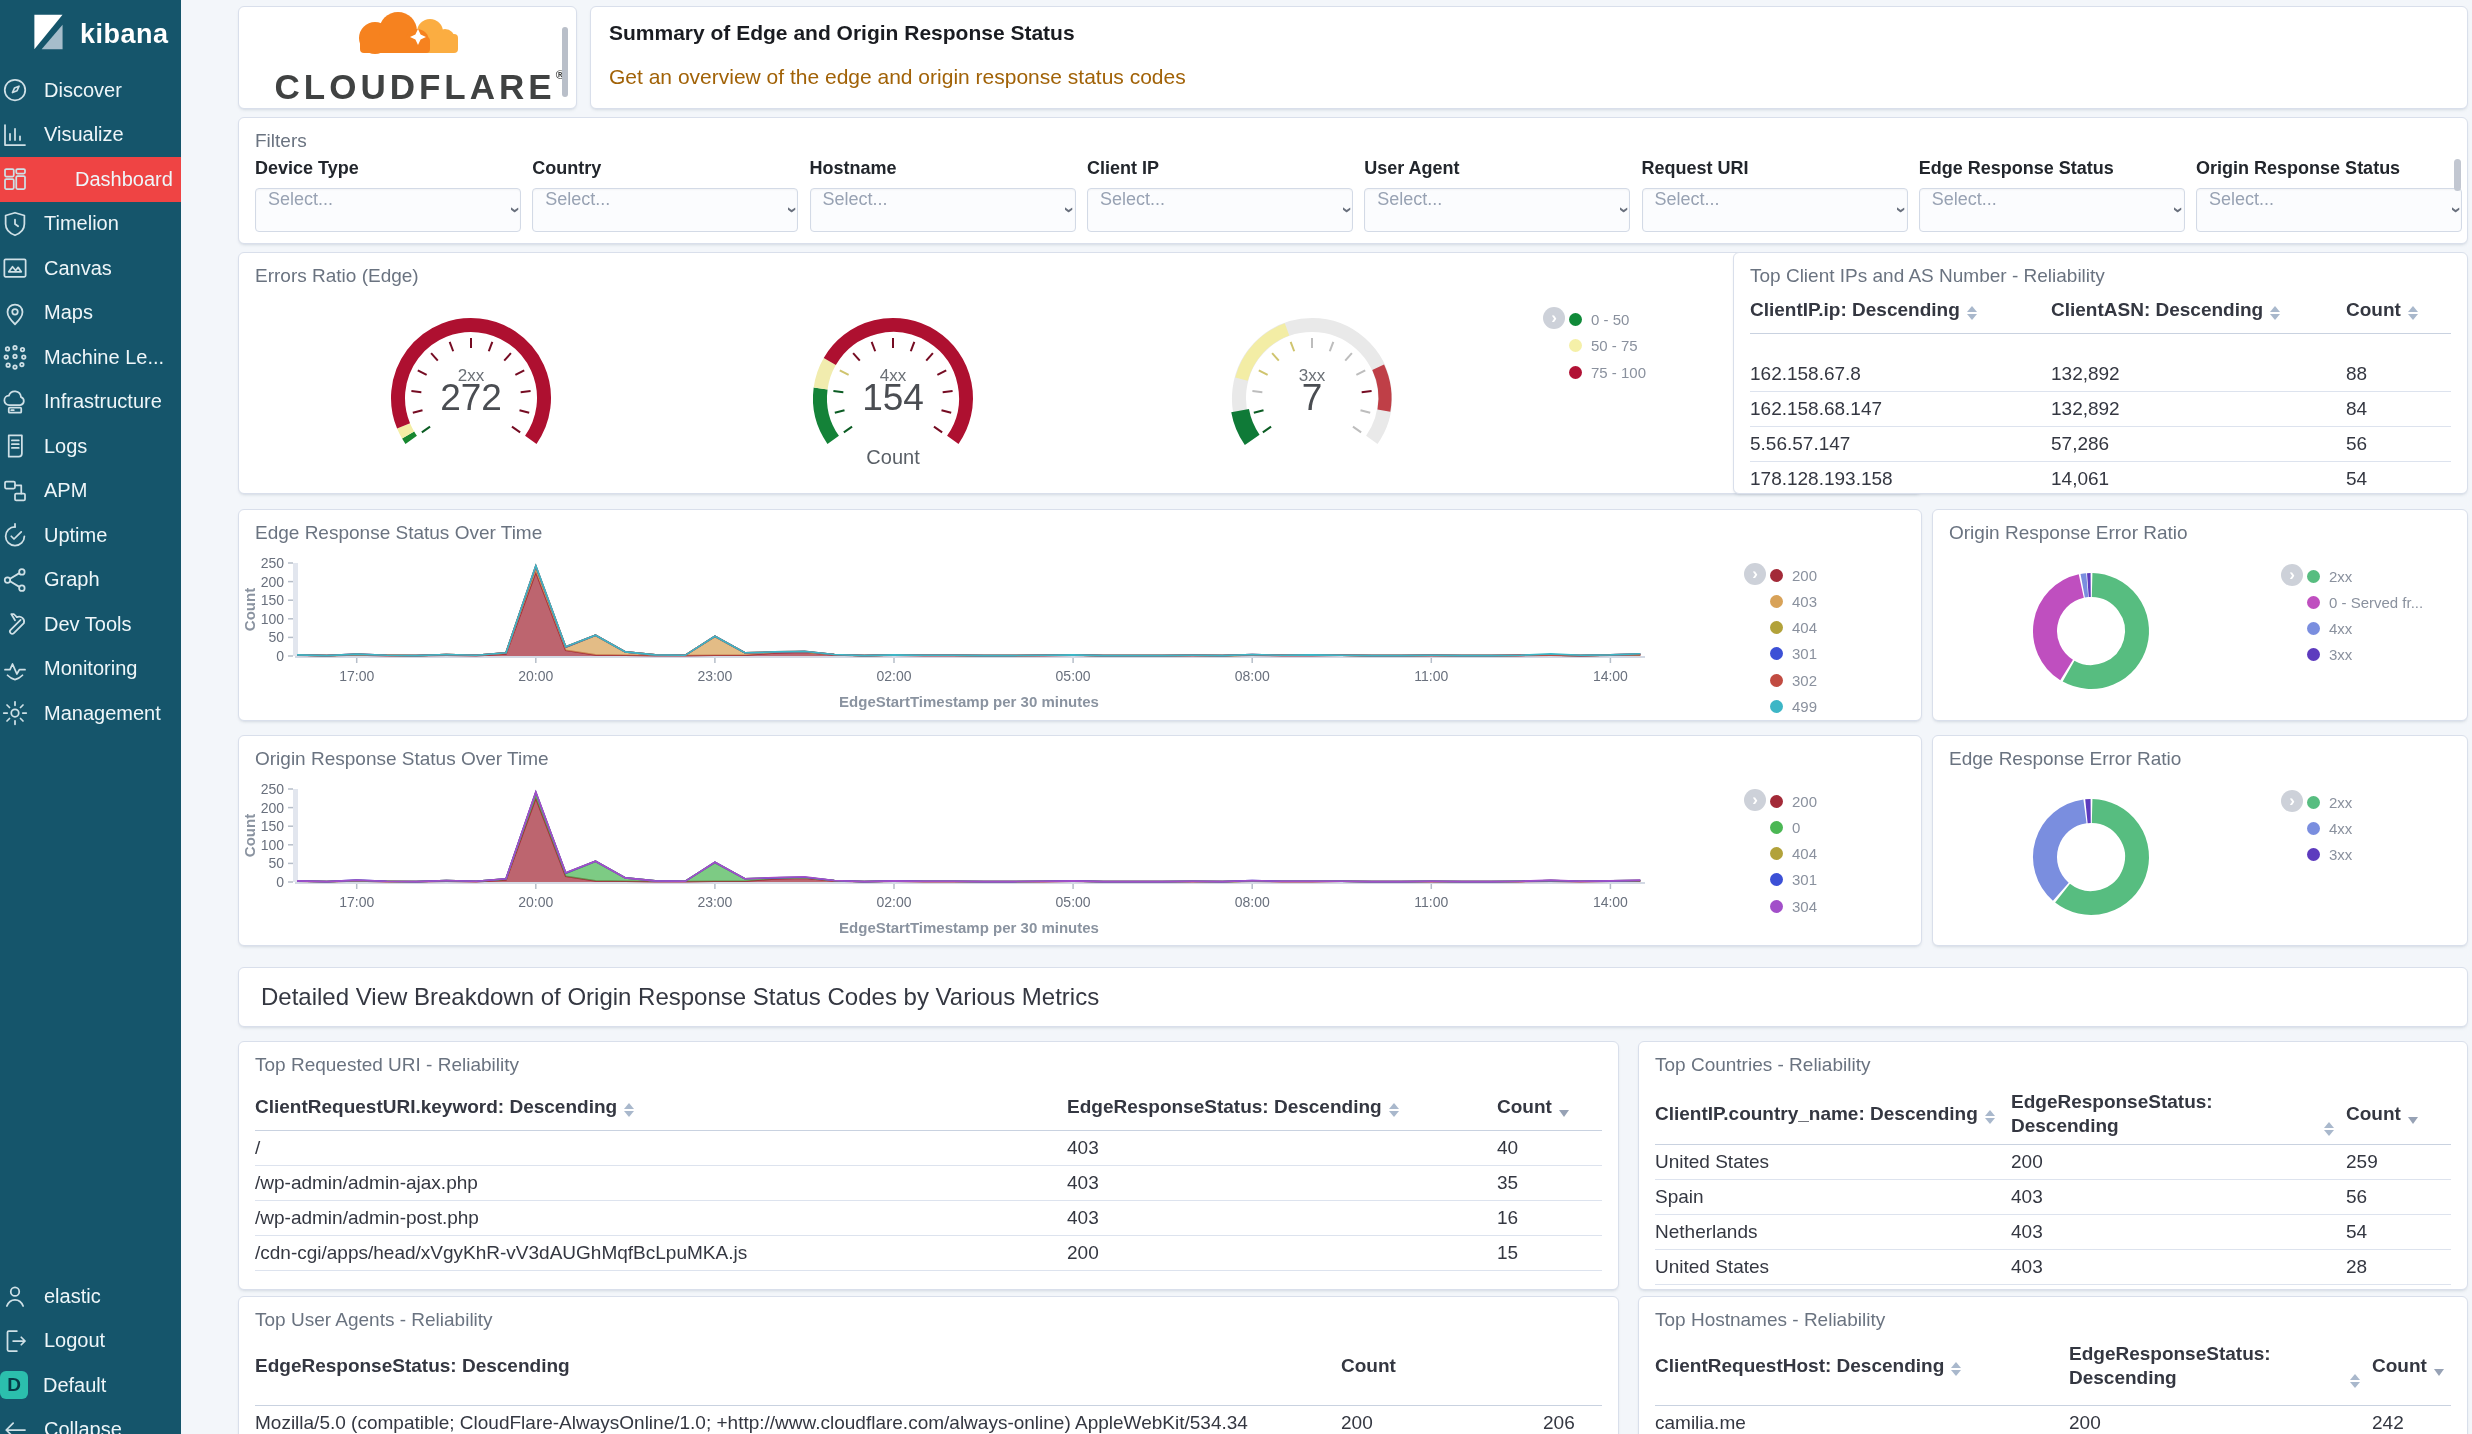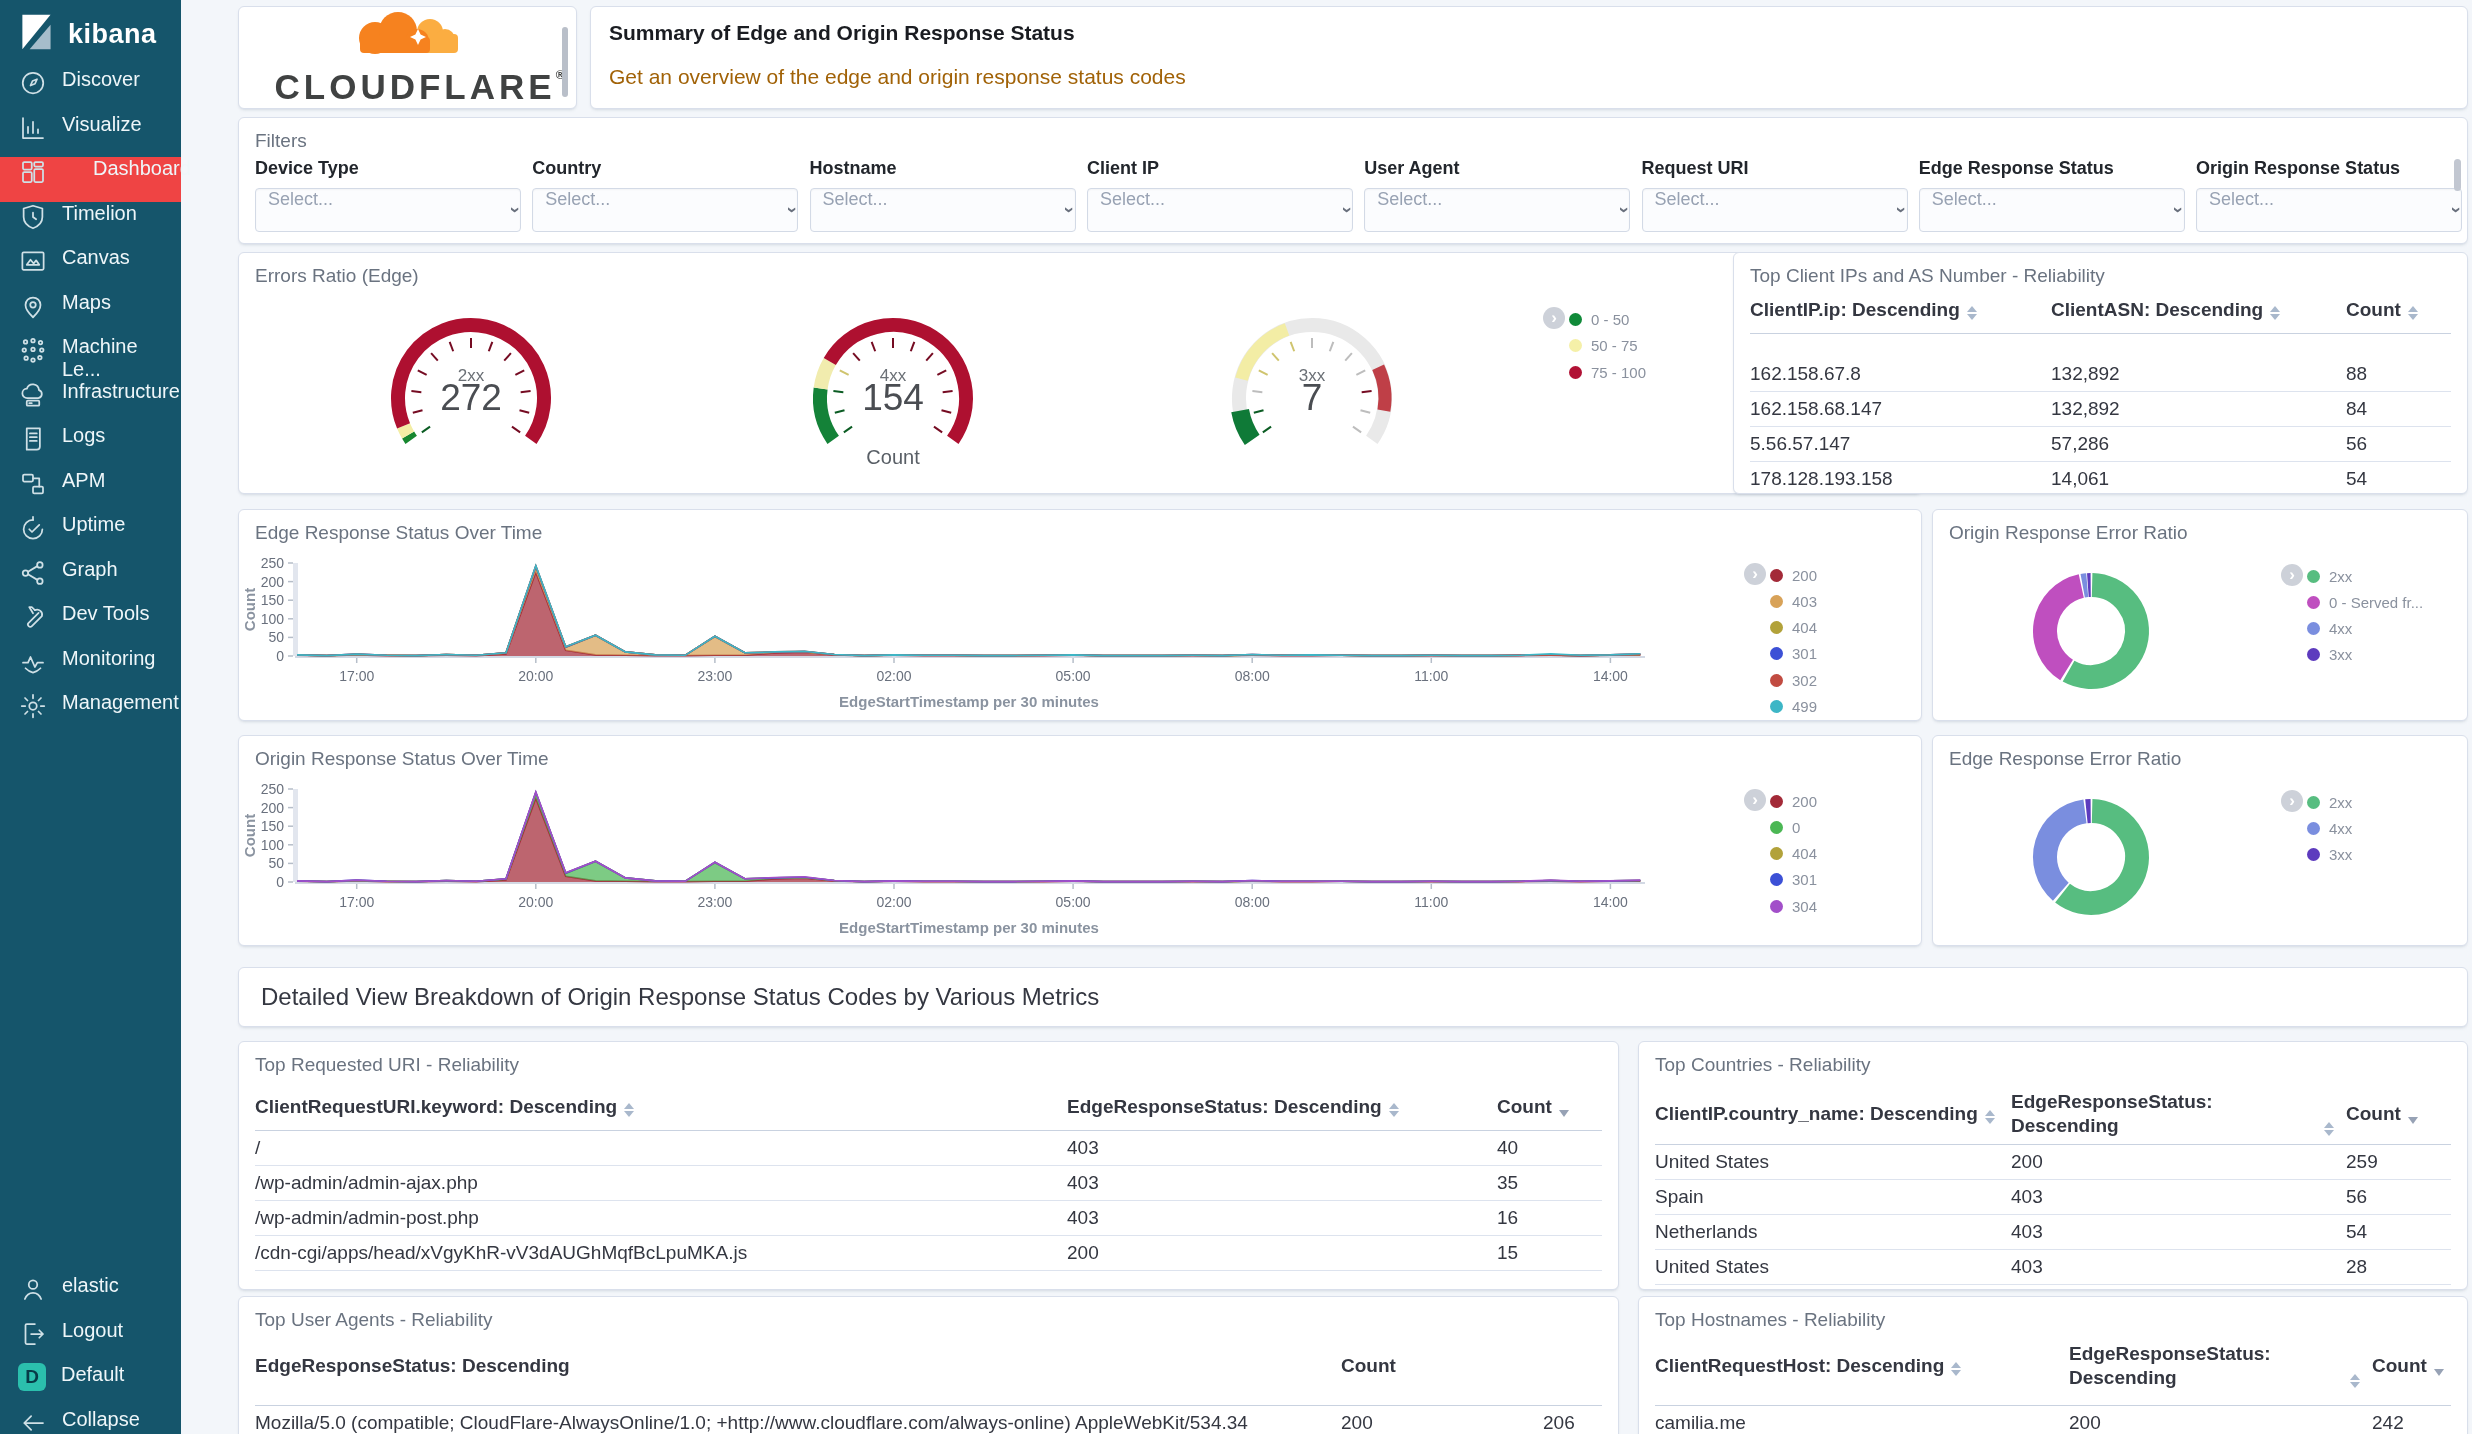--- a/index.html
+++ b/index.html
@@ -1,21 +1,21 @@
 <!DOCTYPE html>
 <html><head>
 <meta charset="utf-8">
 <style>
   html,body{margin:0;padding:0;background:#e9edf3;font-family:"Liberation Sans",sans-serif;}
   .root{position:relative;width:2472px;height:1434px;background:#f3f6fa;overflow:hidden;}
   
   .sidebar{position:absolute;left:0;top:0;width:181px;height:1434px;z-index:5;}
-  .logo-row{display:flex;align-items:center;height:68px;padding-left:16px;text-align:center;}
+  .logo-row{display:flex;align-items:center;height:68px;padding-left:28px;text-align:center;}
   .logo-text{color:#fff;font-size:27px;font-weight:600;margin-left:12px;letter-spacing:.5px;}
-  .nav-item{display:flex;align-items:flex-start;height:44.5px;padding-left:18px;color:#eef6f9;font-size:20px;cursor:pointer;}
+  .nav-item{display:flex;align-items:center;height:44.5px;color:#eef6f9;font-size:20px;cursor:pointer;}
   .nav-item .ni{width:30px;height:30px;margin-right:14px;flex:none;}
   .nav-item .ni svg{width:30px;height:30px;stroke:#cfe0e6;fill:none;stroke-width:1.4;stroke-linecap:round;stroke-linejoin:round;}
   .nav-item.sel{font-weight:400;}
   .navfoot{position:absolute;top:1274px;left:0;right:0;}
   .space-badge{width:28px;height:28px;border-radius:6px;display:flex;align-items:center;justify-content:center;font-weight:bold;font-size:19px;color:#073a47;margin-right:15px;flex:none;}
   
   .panel{position:absolute;background:#fff;border:1px solid #d9dfeb;border-radius:6px;box-shadow:0 2px 3px -1px rgba(152,162,179,.35);}
   .ptitle{position:absolute;top:12px;left:16px;font-size:19px;color:#6a7380;z-index:3;white-space:nowrap;}
   .thumb-v{position:absolute;background:#b9bfc9;border-radius:4px;}
   

